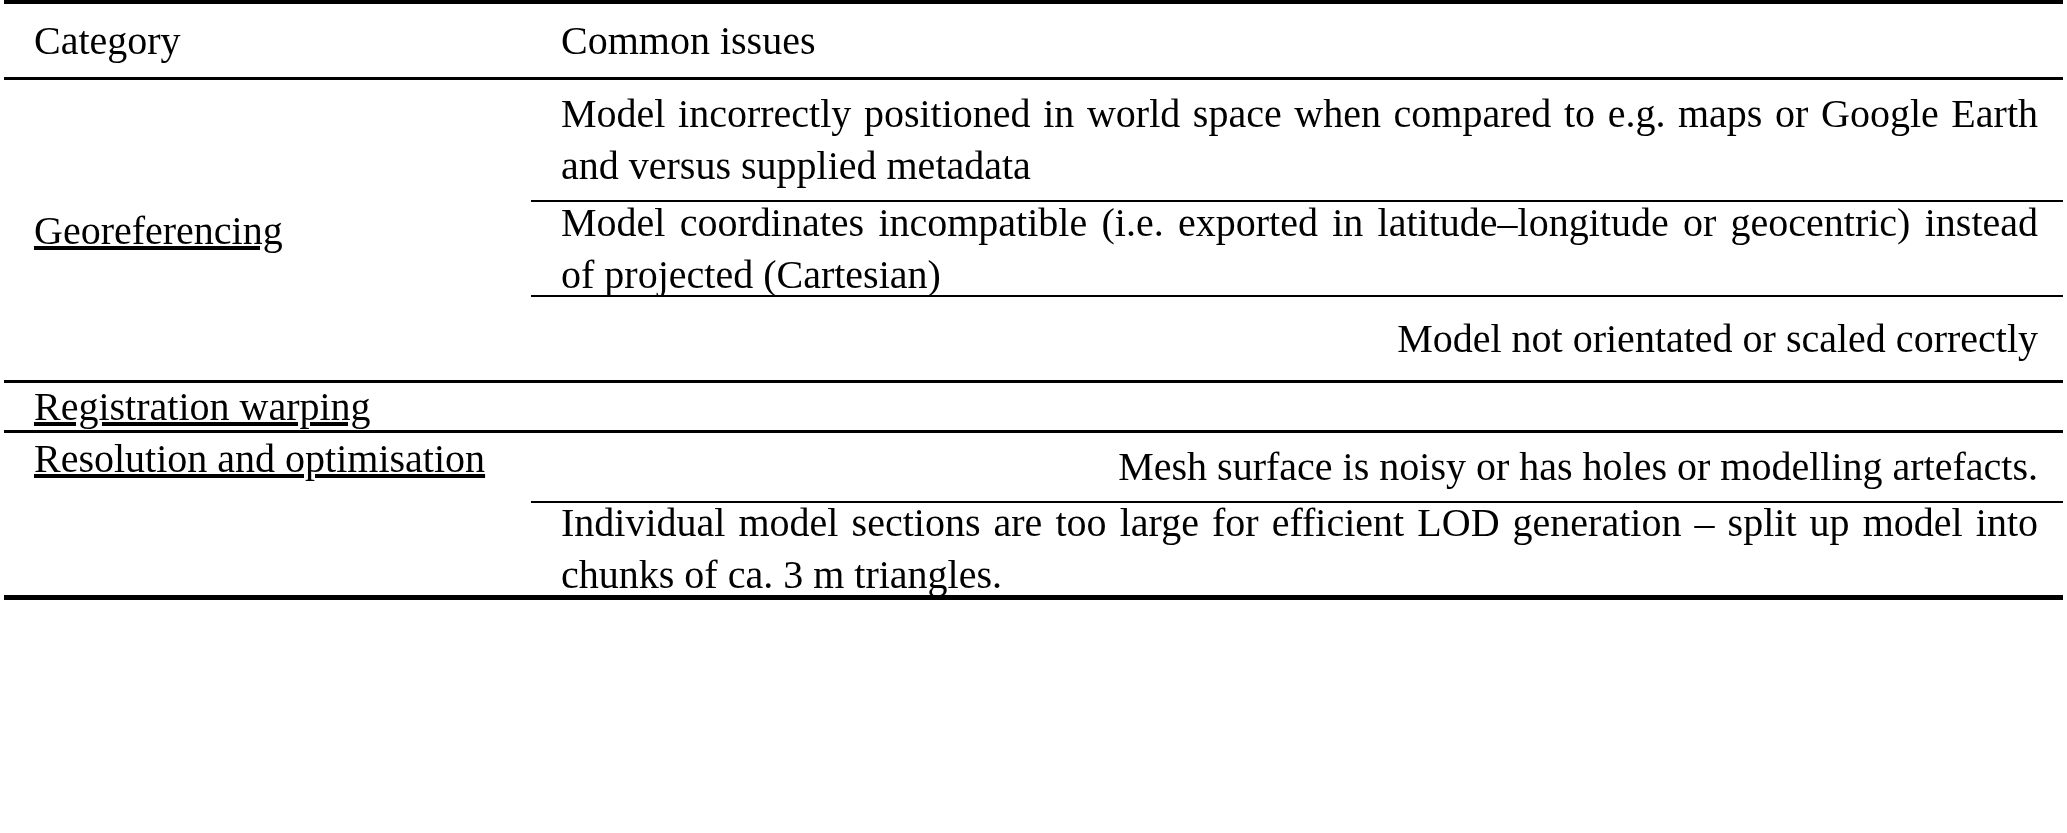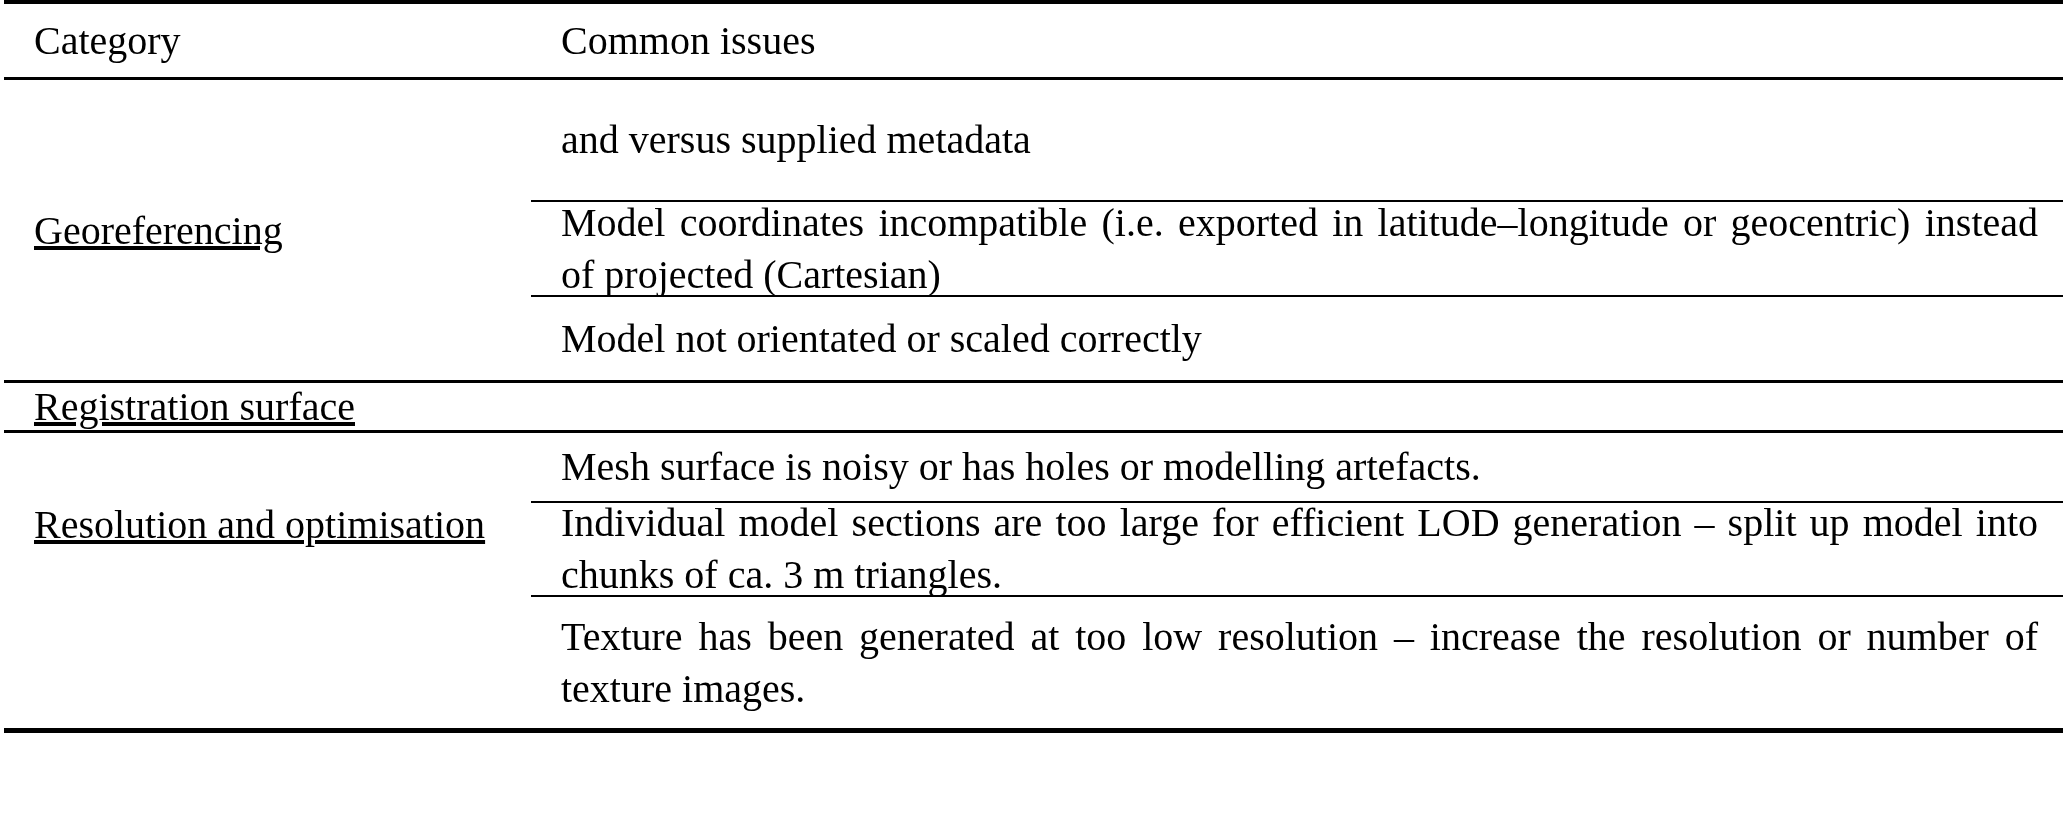--- a/index.html
+++ b/index.html
@@ -72,72 +72,69 @@
     padding: 0 25px 0 30px;
   }
   .issue + .issue { border-top: 2px solid #000; }
   .line { line-height: 52px; }
   .jline {
     text-align: justify;
     text-align-last: justify;
   }
   .h120 { height: 120px; }
   .h130 { height: 95px; }
-  .h85  { height: 85px; }
+  .h85  { height: 85px; align-items: flex-end; }
   .h78  { height: 78px; }
-  .h68  { height: 68px; }
+  .h68  { height: 68px; text-align: right; }
   .h128 { height: 94px; }
   .h133 { height: 133px; }
 </style>
 </head>
 <body>
 
 <div class="table">
 
   <div class="header-row">
     <div class="hcell cat-w">Category</div>
     <div class="hcell issues-w">Common issues</div>
   </div>
 
   <div class="section sec-geo">
     <div class="cat-col">
       <div class="cat-label">Georeferencing</div>
     </div>
     <div class="issues-col">
       <div class="issue h120">
+        <div class="line jline">Model incorrectly positioned in world space when compared to e.g. maps or Google Earth</div>
         <div class="line">and versus supplied metadata</div>
       </div>
       <div class="issue h130">
         <div class="line jline">Model coordinates incompatible (i.e. exported in latitude–longitude or geocentric) instead</div>
         <div class="line">of projected (Cartesian)</div>
       </div>
       <div class="issue h85">
         <div class="line">Model not orientated or scaled correctly</div>
       </div>
     </div>
   </div>
 
   <div class="section sec-reg">
     <div class="cat-col">
-      <div class="cat-label">Registration surface</div>
+      <div class="cat-label">Registration warping</div>
     </div>
   </div>
 
   <div class="section sec-res last">
     <div class="cat-col">
       <div class="cat-label">Resolution and optimisation</div>
     </div>
     <div class="issues-col">
       <div class="issue h68">
         <div class="line">Mesh surface is noisy or has holes or modelling artefacts.</div>
       </div>
       <div class="issue h128">
         <div class="line jline">Individual model sections are too large for efficient LOD generation – split up model into</div>
         <div class="line">chunks of ca. 3 m triangles.</div>
       </div>
-      <div class="issue h133">
-        <div class="line jline">Texture has been generated at too low resolution – increase the resolution or number of</div>
-        <div class="line">texture images.</div>
-      </div>
     </div>
   </div>
 
 </div>
 
 </body></html>

